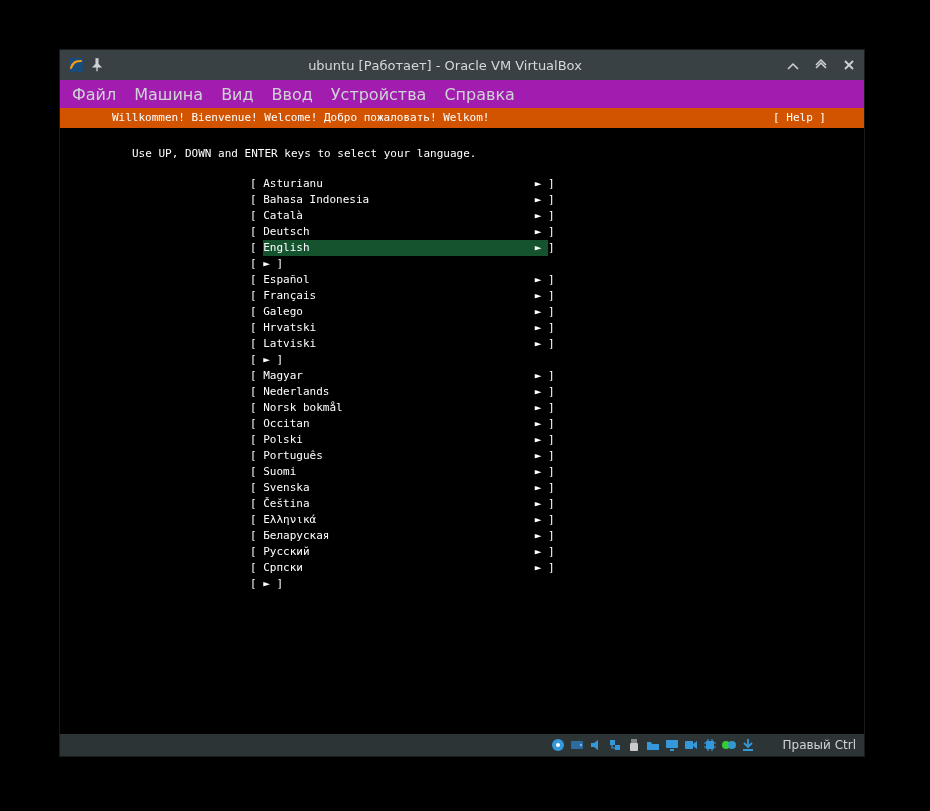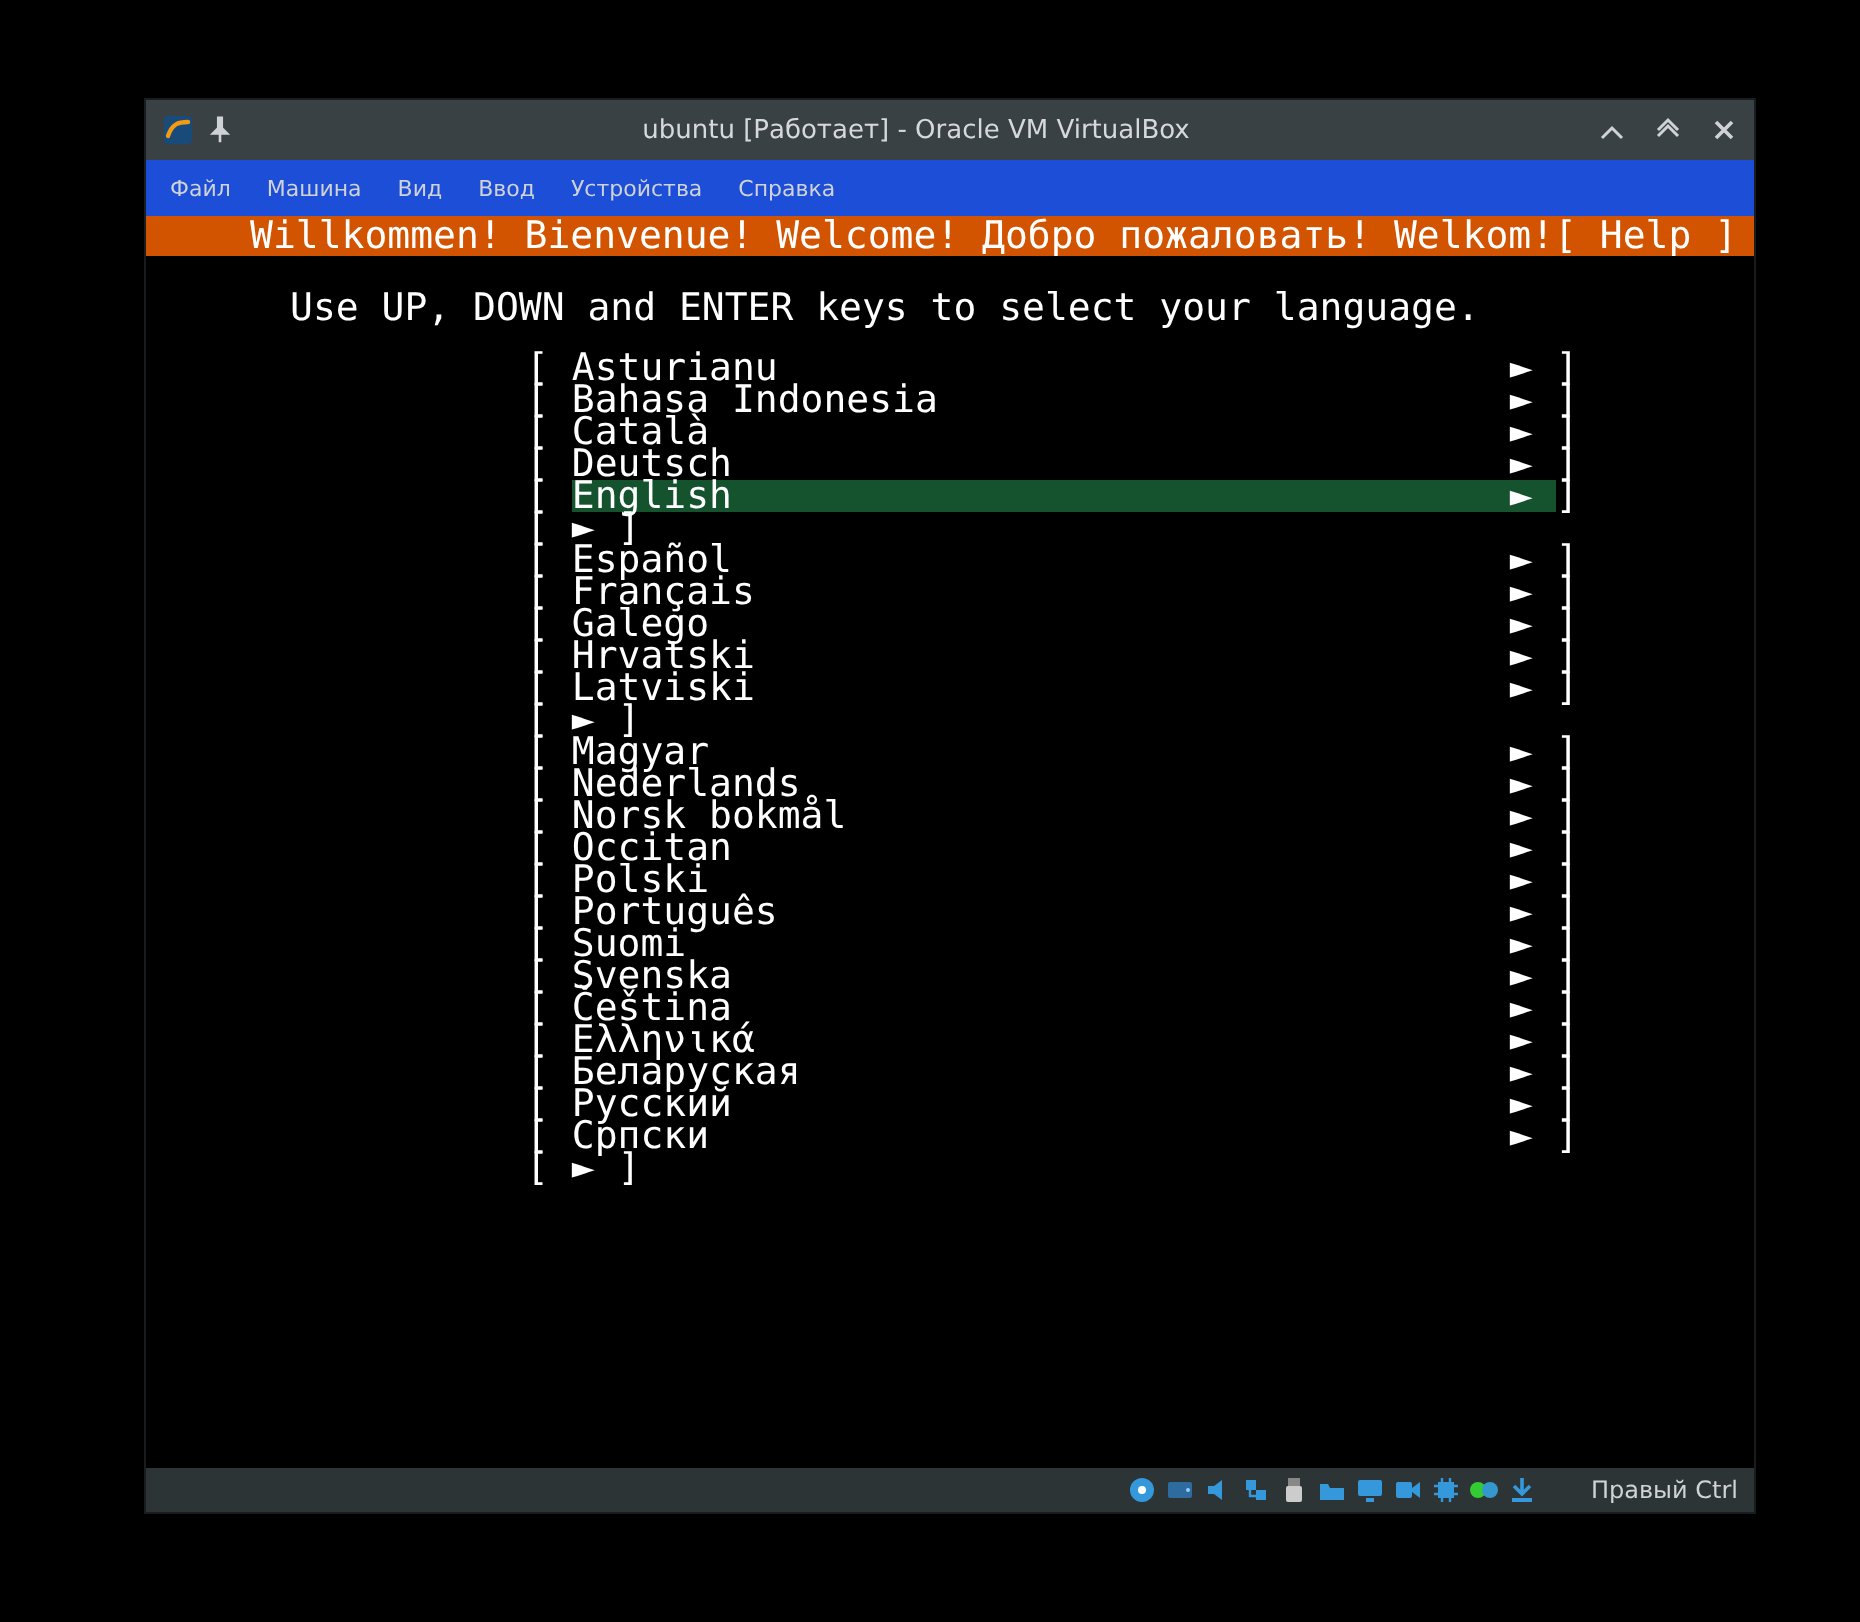--- a/index.html
+++ b/index.html
@@ -6,21 +6,21 @@
     body {
       background: #000;
       width: 930px;
       height: 811px;
       font-family: "DejaVu Sans", Arial, sans-serif;
       overflow: hidden;
       position: relative;
     }
     .window {
       position: absolute;
-      left: 73px;
+      left: 60px;
       top: 50px;
       width: 804px;
       height: 706px;
       background: #2d3436;
       display: flex;
       flex-direction: column;
       box-shadow: 0 0 0 1px #1a1d1f;
     }
     .titlebar {
       height: 30px;
@@ -49,34 +49,34 @@
     }
     .titlebar-title {
       flex: 1;
       text-align: center;
       font-weight: 500;
     }
     .titlebar-controls { display: flex; gap: 14px; align-items: center; }
     .titlebar-controls span { cursor: pointer; color: #cfd3d6; font-size: 14px; display:inline-flex; }
     .menubar {
       height: 28px;
-      background: #1d4ed8;
+      background: #a21caf;
       display: flex;
       align-items: center;
       gap: 18px;
       padding: 0 12px;
       color: #cfd3d6;
-      font-size: 11px;
+      font-size: 16px;
     }
     .menubar span { cursor: pointer; }
     .vm-screen {
       flex: 1;
       background: #000;
       font-family: "DejaVu Sans Mono", "Liberation Mono", monospace;
-      font-size: 19px;
+      font-size: 11px;
       line-height: 16px;
       color: #fff;
       position: relative;
     }
     .installer-header {
       background: #d35400;
       color: #fff;
       height: 20px;
       display: flex;
       align-items: center;

